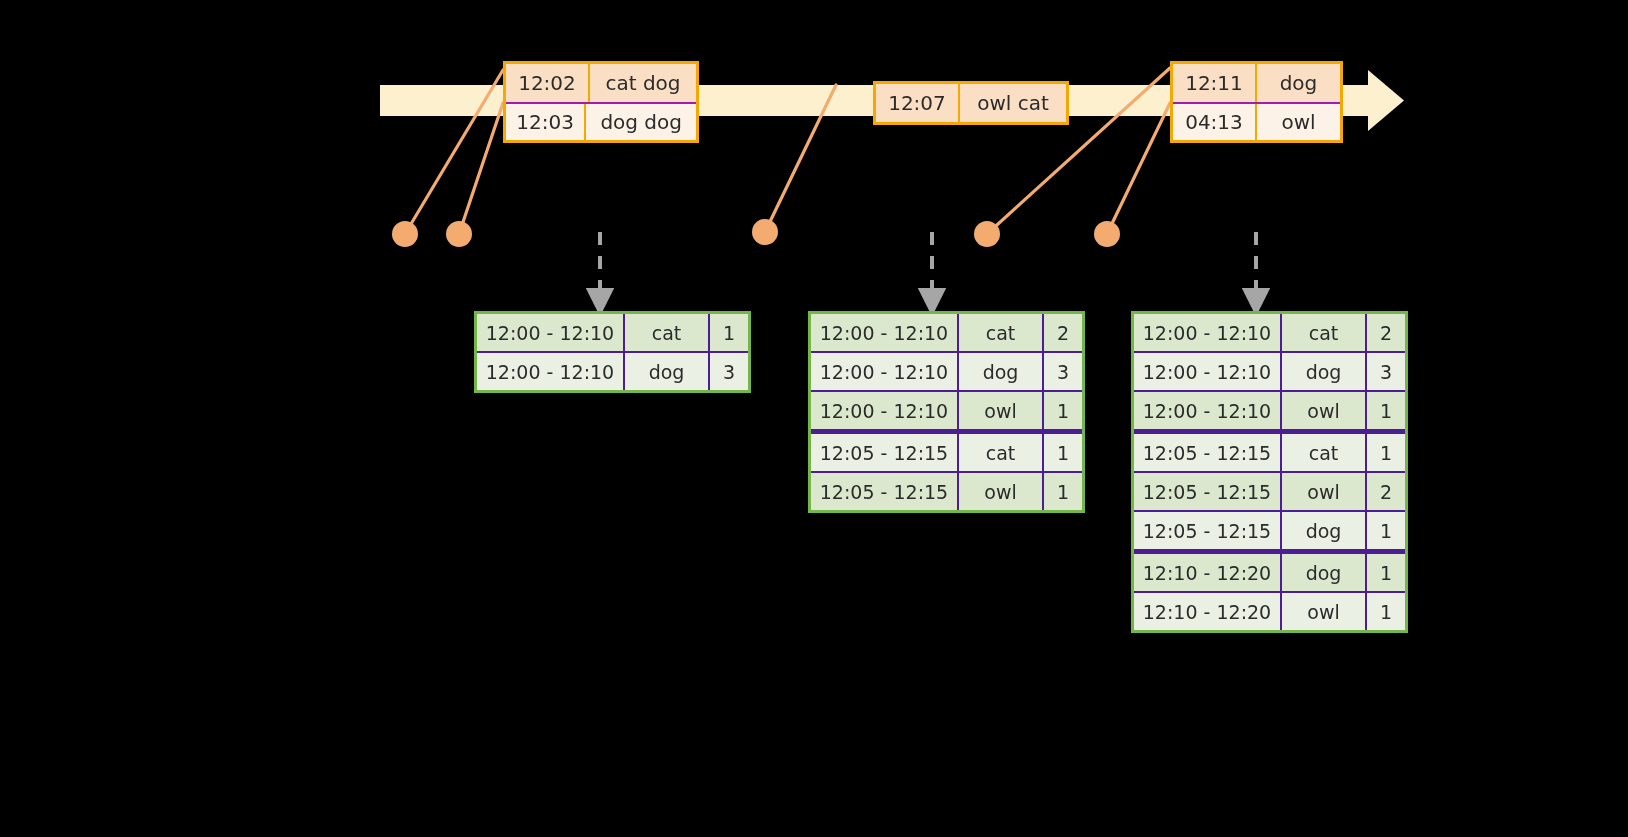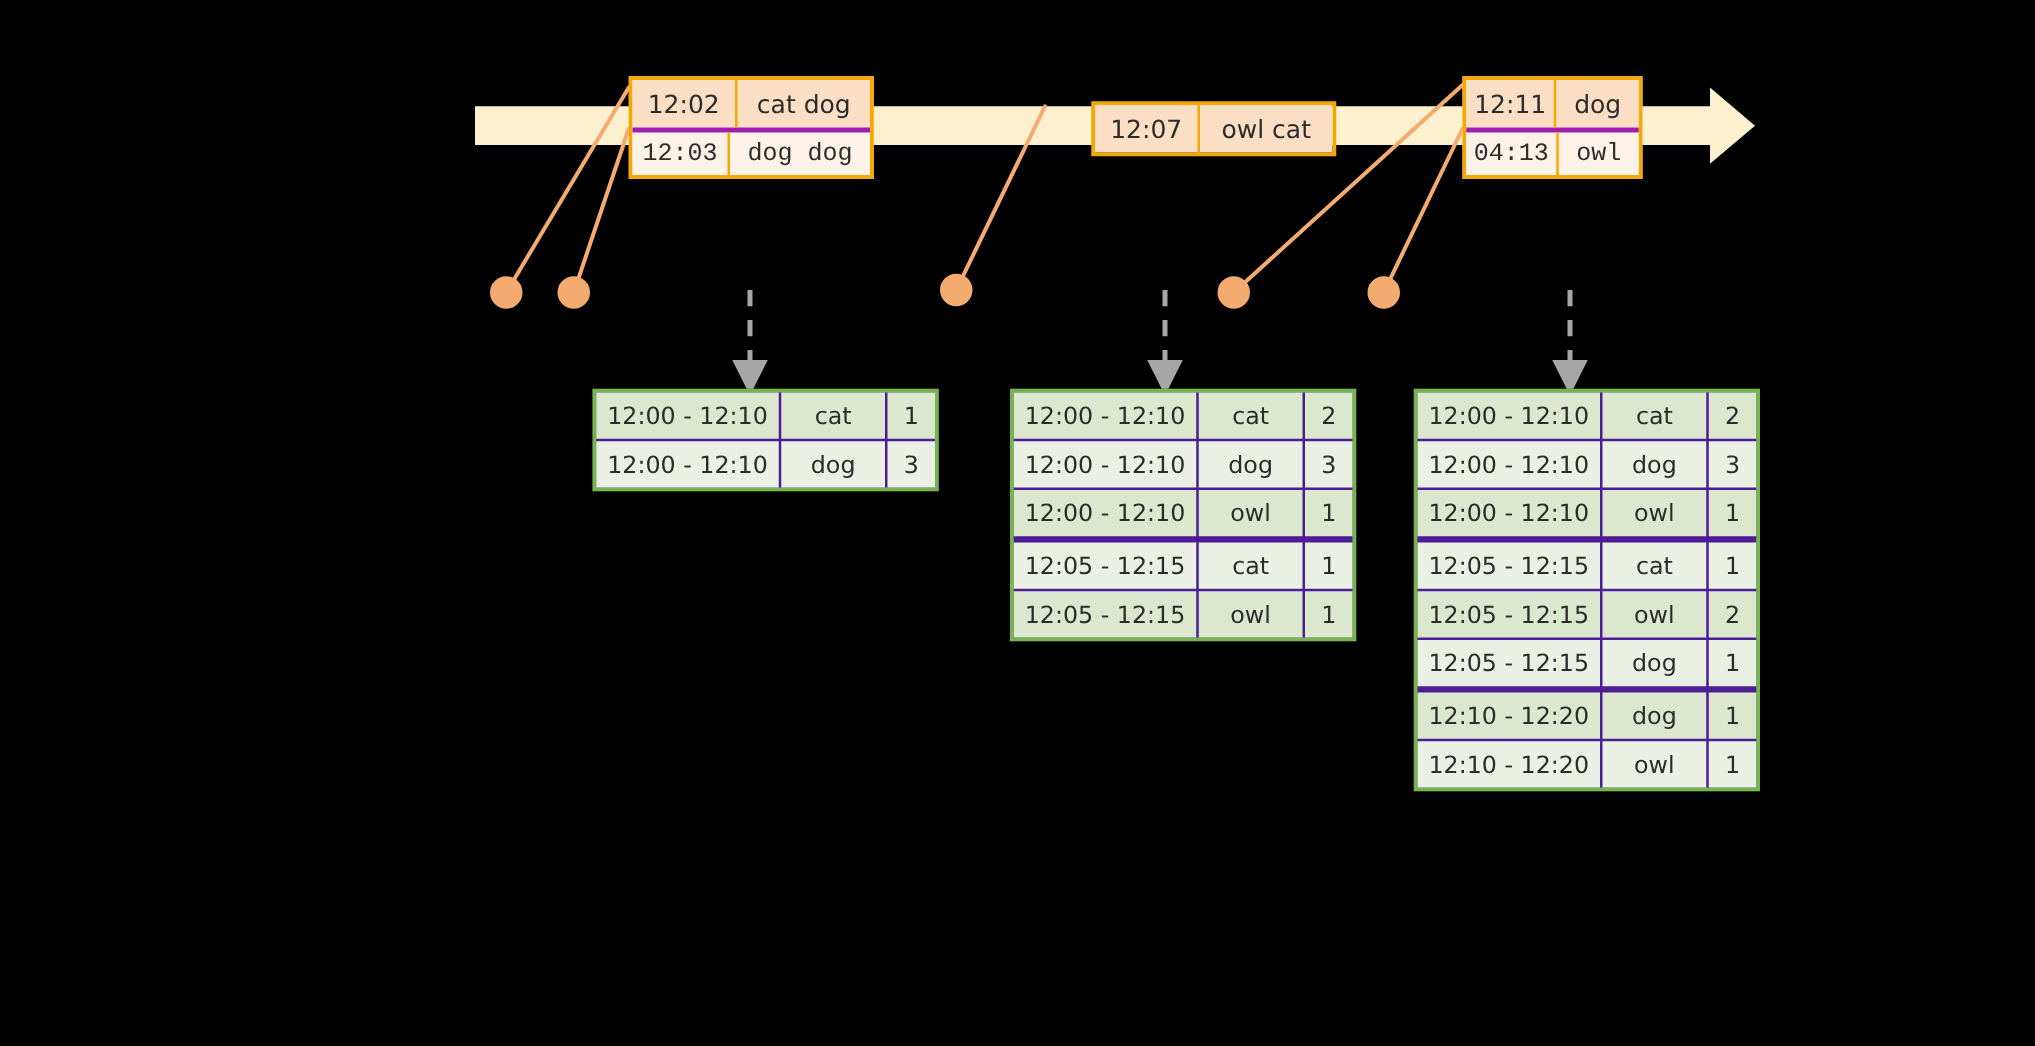--- a/index.html
+++ b/index.html
@@ -35,22 +35,21 @@
     border: 3px solid #f5a800;
     box-sizing: border-box;
     background: #fdeedd;
   }
   .event-row {
     display: flex;
     height: 38px;
     box-sizing: border-box;
   }
   .event-row + .event-row {
-    border-top: 4px solid #a21caf;
-    font-family: Liberation Mono, monospace;
+    border-top: 2px solid #a21caf;
   }
   .event-row.shade-a { background: #fbdfc4; }
   .event-row.shade-b { background: #fdf2e7; }
   .event-time {
     width: 84px;
     display: flex;
     align-items: center;
     justify-content: center;
     font-size: 20px;
     color: #2b2b2b;
@@ -149,21 +148,21 @@
     </div>
   </div>
 
   <div class="event-group" style="left:836px; top:81px; width:196px;margin-left:37px;">
     <div class="event-row shade-a">
       <div class="event-time">12:07</div>
       <div class="event-words">owl cat</div>
     </div>
   </div>
 
-  <div class="event-group" style="left:1170px; top:61px; width:144px;">
+  <div class="event-group" style="left:1170px; top:61px; width:173px;">
     <div class="event-row shade-a">
       <div class="event-time">12:11</div>
       <div class="event-words">dog</div>
     </div>
     <div class="event-row shade-b">
       <div class="event-time">04:13</div>
       <div class="event-words">owl</div>
     </div>
   </div>
 

